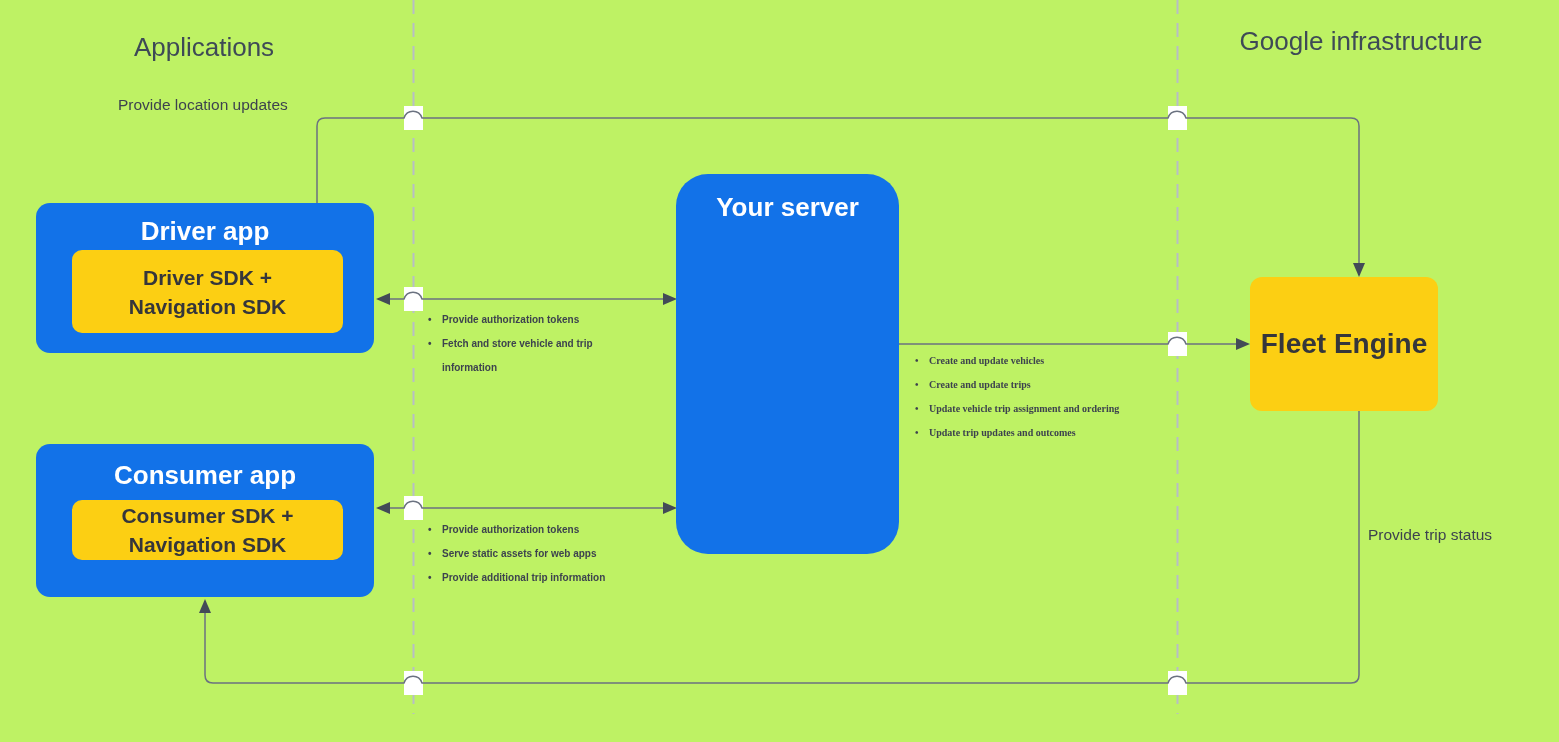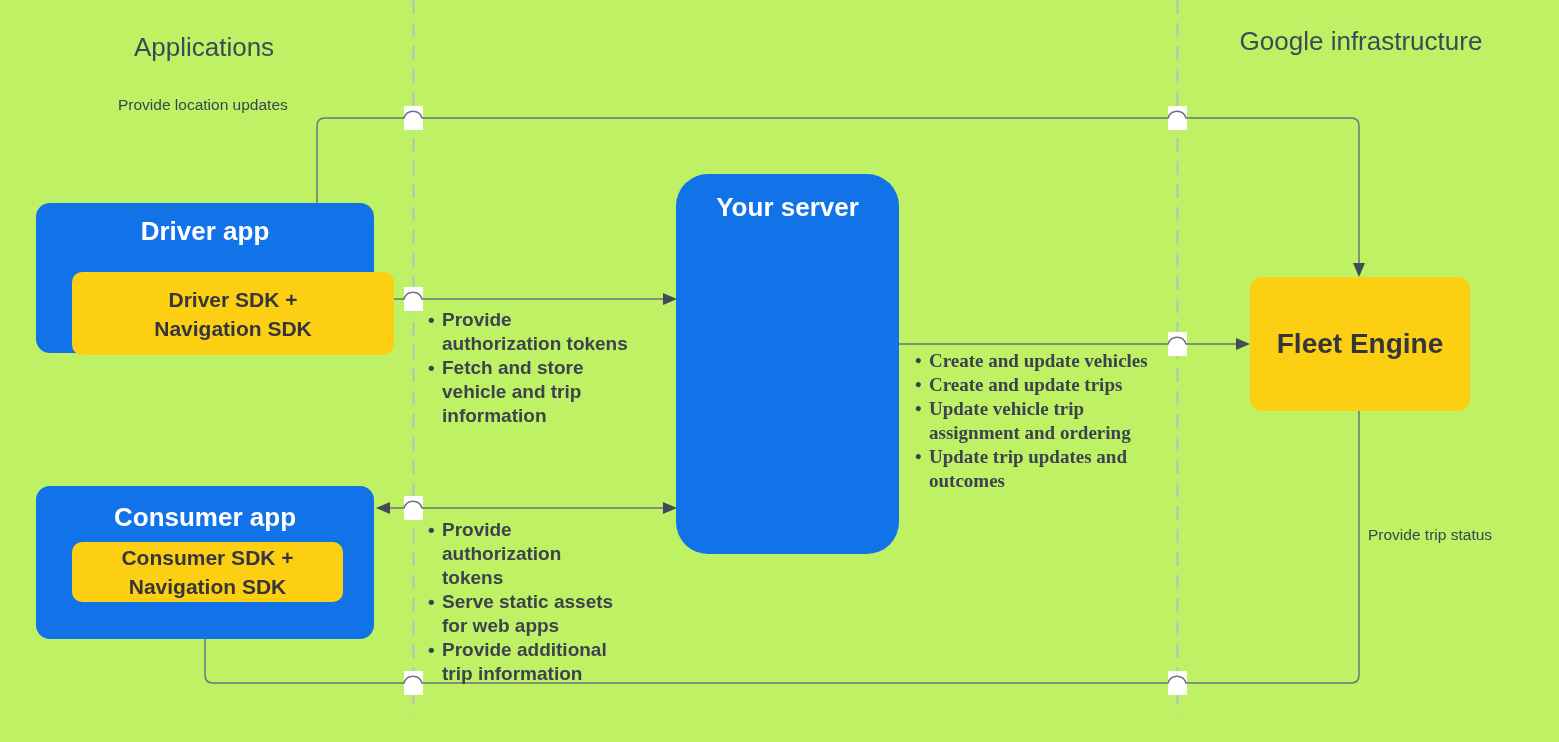--- a/index.html
+++ b/index.html
@@ -28,33 +28,33 @@
   .node{position:absolute;background:var(--blue);border-radius:14px;box-sizing:border-box;}
   .node-title{
     color:var(--on-blue-text);font-size:26px;font-weight:700;text-align:center;line-height:30px;
   }
   .sdk-box{
     position:absolute;background:var(--yellow);border-radius:10px;
     display:flex;align-items:center;justify-content:center;text-align:center;
   }
   .sdk-text{color:var(--on-yellow-text);font-size:21px;font-weight:700;line-height:29px;}
   #driver-app{left:36px;top:203px;width:338px;height:150px;padding-top:13px;}
-  #driver-sdk{left:36px;top:69px;width:322px;height:83px;}
-  #consumer-app{left:36px;top:444px;width:338px;height:153px;padding-top:16px;margin-top:42px;}
+  #driver-sdk{left:36px;top:47px;width:271px;height:83px;}
+  #consumer-app{left:36px;top:444px;width:338px;height:153px;padding-top:16px;}
   #consumer-sdk{left:36px;top:56px;width:271px;height:60px;}
   #your-server{left:676px;top:174px;width:223px;height:380px;padding-top:18px;border-radius:32px;}
   #fleet-engine{
-    position:absolute;left:1250px;top:277px;width:220px;height:134px;background:var(--yellow);
+    position:absolute;left:1250px;top:277px;width:188px;height:134px;background:var(--yellow);
     border-radius:12px;display:flex;align-items:center;justify-content:center;
   }
   #fleet-engine .fleet-title{color:var(--on-yellow-text);font-size:28px;font-weight:700;}
 
   ul.bullets{
     position:absolute;margin:0;padding:0;list-style:none;
-    color:var(--text-dark);font-size:19px;font-weight:700;line-height:24px;
+    color:var(--text-dark);font-size:10px;font-weight:700;line-height:24px;
   }
   ul.bullets li{position:relative;padding-left:14px;}
   ul.bullets li::before{content:"\2022";position:absolute;left:0;top:0;}
   #bullets-driver-server{left:428px;top:308px;width:208px;}
   #bullets-consumer-server{left:428px;top:518px;width:186px;}
   #bullets-server-fleet{left:915px;top:349px;width:242px;font-family:Liberation Serif, serif;}
   #label-location-updates{left:118px;top:96px;}
   #label-trip-status{left:1368px;top:526px;}
   #header-applications{left:54px;top:31px;width:300px;}
   #header-your-infra{left:645px;top:33px;width:300px;}

